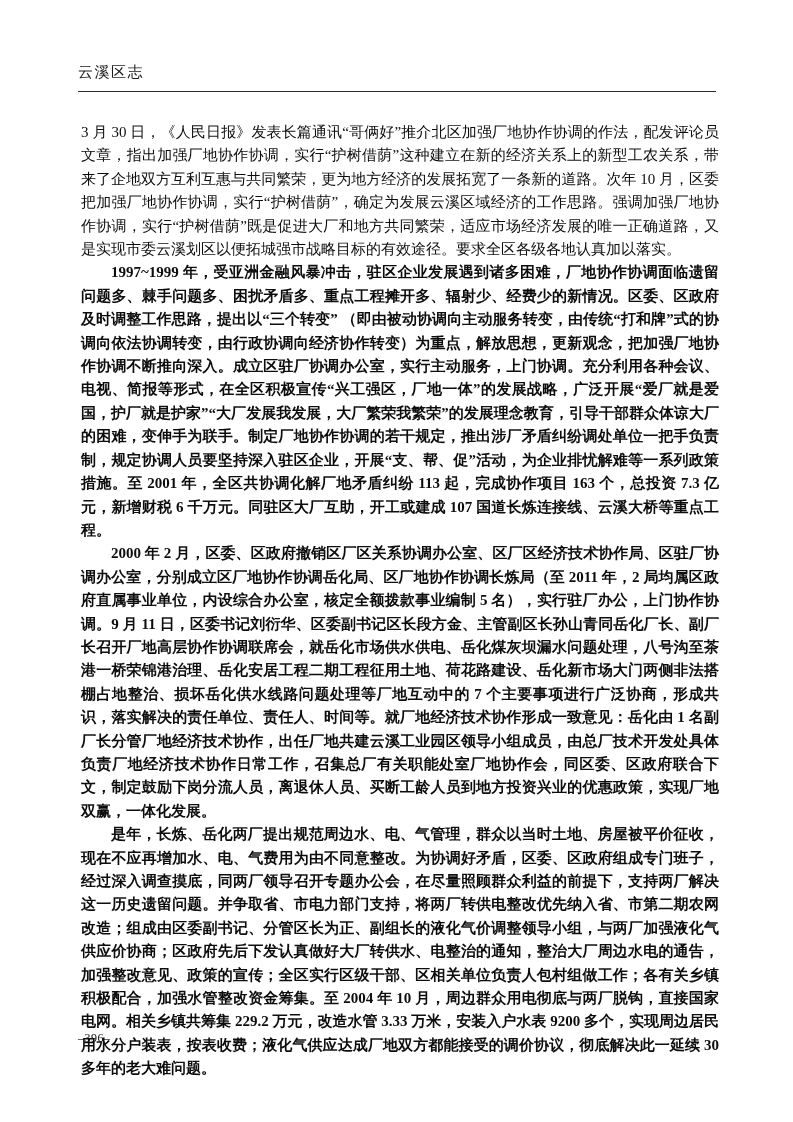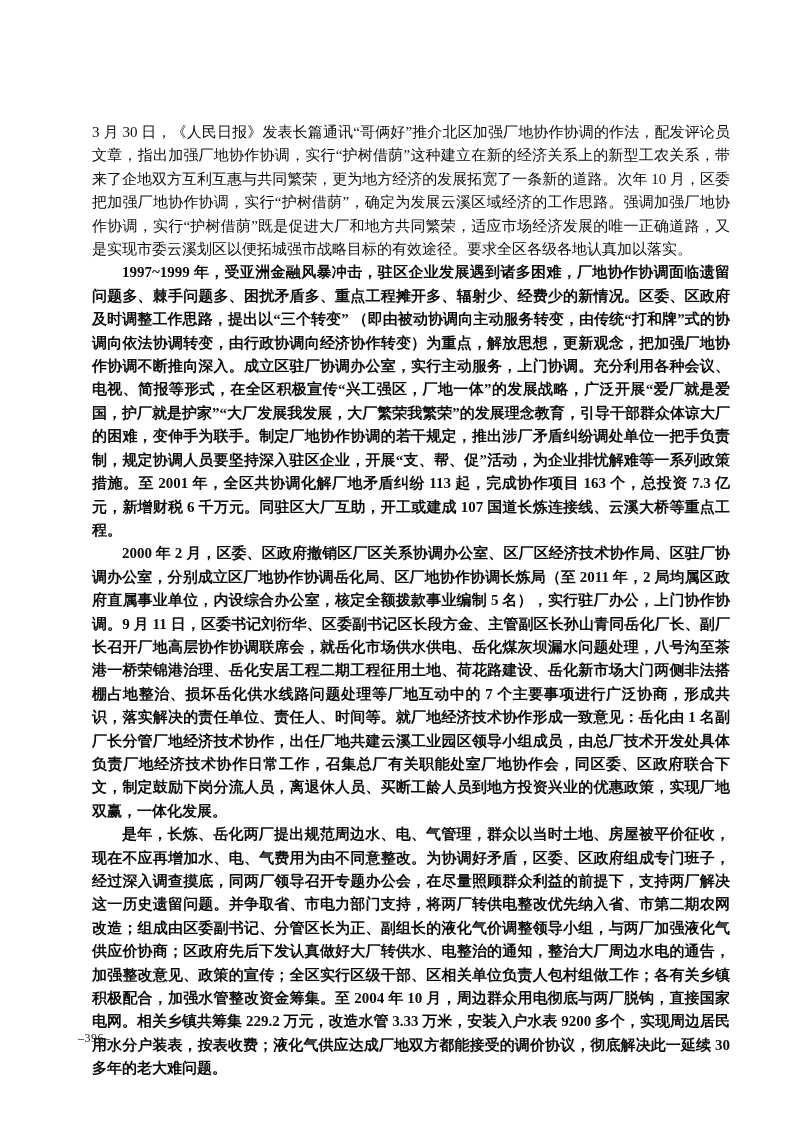--- a/index.html
+++ b/index.html
@@ -31,21 +31,21 @@
     padding-bottom: 12px;
   }
   .head-rule {
     width: 638px;
     height: 0;
     border-bottom: 1.4px solid #2a2a2a;
   }
   .body-text {
     position: absolute;
     top: 121px;
-    left: 92px;
+    left: 81px;
     width: 638px;
     font-size: 15px;
     line-height: 23.4px;
     text-align: justify;
     text-justify: inter-ideograph;
     color: #0d0d0d;
   }
   .body-text p {
     margin: 0;
     padding: 0;
@@ -61,20 +61,24 @@
     font-size: 12px;
     letter-spacing: 0.5px;
     color: #0d0d0d;
   }
 </style>
 </head>
 <body>
 
 <div class="page">
 
+  <div class="running-head">
+    <div class="book-title">云溪区志</div>
+    <div class="head-rule"></div>
+  </div>
 
   <div class="body-text">
     <p>3 月 30 日，《人民日报》发表长篇通讯“哥俩好”推介北区加强厂地协作协调的作法，配发评论员文章，指出加强厂地协作协调，实行“护树借荫”这种建立在新的经济关系上的新型工农关系，带来了企地双方互利互惠与共同繁荣，更为地方经济的发展拓宽了一条新的道路。次年 10 月，区委把加强厂地协作协调，实行“护树借荫”，确定为发展云溪区域经济的工作思路。强调加强厂地协作协调，实行“护树借荫”既是促进大厂和地方共同繁荣，适应市场经济发展的唯一正确道路，又是实现市委云溪划区以便拓城强市战略目标的有效途径。要求全区各级各地认真加以落实。</p>
     <p class="indent">1997~1999 年，受亚洲金融风暴冲击，驻区企业发展遇到诸多困难，厂地协作协调面临遗留问题多、棘手问题多、困扰矛盾多、重点工程摊开多、辐射少、经费少的新情况。区委、区政府及时调整工作思路，提出以“三个转变” （即由被动协调向主动服务转变，由传统“打和牌”式的协调向依法协调转变，由行政协调向经济协作转变）为重点，解放思想，更新观念，把加强厂地协作协调不断推向深入。成立区驻厂协调办公室，实行主动服务，上门协调。充分利用各种会议、电视、简报等形式，在全区积极宣传“兴工强区，厂地一体”的发展战略，广泛开展“爱厂就是爱国，护厂就是护家”“大厂发展我发展，大厂繁荣我繁荣”的发展理念教育，引导干部群众体谅大厂的困难，变伸手为联手。制定厂地协作协调的若干规定，推出涉厂矛盾纠纷调处单位一把手负责制，规定协调人员要坚持深入驻区企业，开展“支、帮、促”活动，为企业排忧解难等一系列政策措施。至 2001 年，全区共协调化解厂地矛盾纠纷 113 起，完成协作项目 163 个，总投资 7.3 亿元，新增财税 6 千万元。同驻区大厂互助，开工或建成 107 国道长炼连接线、云溪大桥等重点工程。</p>
     <p class="indent">2000 年 2 月，区委、区政府撤销区厂区关系协调办公室、区厂区经济技术协作局、区驻厂协调办公室，分别成立区厂地协作协调岳化局、区厂地协作协调长炼局（至 2011 年，2 局均属区政府直属事业单位，内设综合办公室，核定全额拨款事业编制 5 名），实行驻厂办公，上门协作协调。9 月 11 日，区委书记刘衍华、区委副书记区长段方金、主管副区长孙山青同岳化厂长、副厂长召开厂地高层协作协调联席会，就岳化市场供水供电、岳化煤灰坝漏水问题处理，八号沟至茶港一桥荣锦港治理、岳化安居工程二期工程征用土地、荷花路建设、岳化新市场大门两侧非法搭棚占地整治、损坏岳化供水线路问题处理等厂地互动中的 7 个主要事项进行广泛协商，形成共识，落实解决的责任单位、责任人、时间等。就厂地经济技术协作形成一致意见：岳化由 1 名副厂长分管厂地经济技术协作，出任厂地共建云溪工业园区领导小组成员，由总厂技术开发处具体负责厂地经济技术协作日常工作，召集总厂有关职能处室厂地协作会，同区委、区政府联合下文，制定鼓励下岗分流人员，离退休人员、买断工龄人员到地方投资兴业的优惠政策，实现厂地双赢，一体化发展。</p>
     <p class="indent">是年，长炼、岳化两厂提出规范周边水、电、气管理，群众以当时土地、房屋被平价征收，现在不应再增加水、电、气费用为由不同意整改。为协调好矛盾，区委、区政府组成专门班子，经过深入调查摸底，同两厂领导召开专题办公会，在尽量照顾群众利益的前提下，支持两厂解决这一历史遗留问题。并争取省、市电力部门支持，将两厂转供电整改优先纳入省、市第二期农网改造；组成由区委副书记、分管区长为正、副组长的液化气价调整领导小组，与两厂加强液化气供应价协商；区政府先后下发认真做好大厂转供水、电整治的通知，整治大厂周边水电的通告，加强整改意见、政策的宣传；全区实行区级干部、区相关单位负责人包村组做工作；各有关乡镇积极配合，加强水管整改资金筹集。至 2004 年 10 月，周边群众用电彻底与两厂脱钩，直接国家电网。相关乡镇共筹集 229.2 万元，改造水管 3.33 万米，安装入户水表 9200 多个，实现周边居民用水分户装表，按表收费；液化气供应达成厂地双方都能接受的调价协议，彻底解决此一延续 30 多年的老大难问题。</p>
   </div>
 
   <div class="page-number">–396–</div>
 

